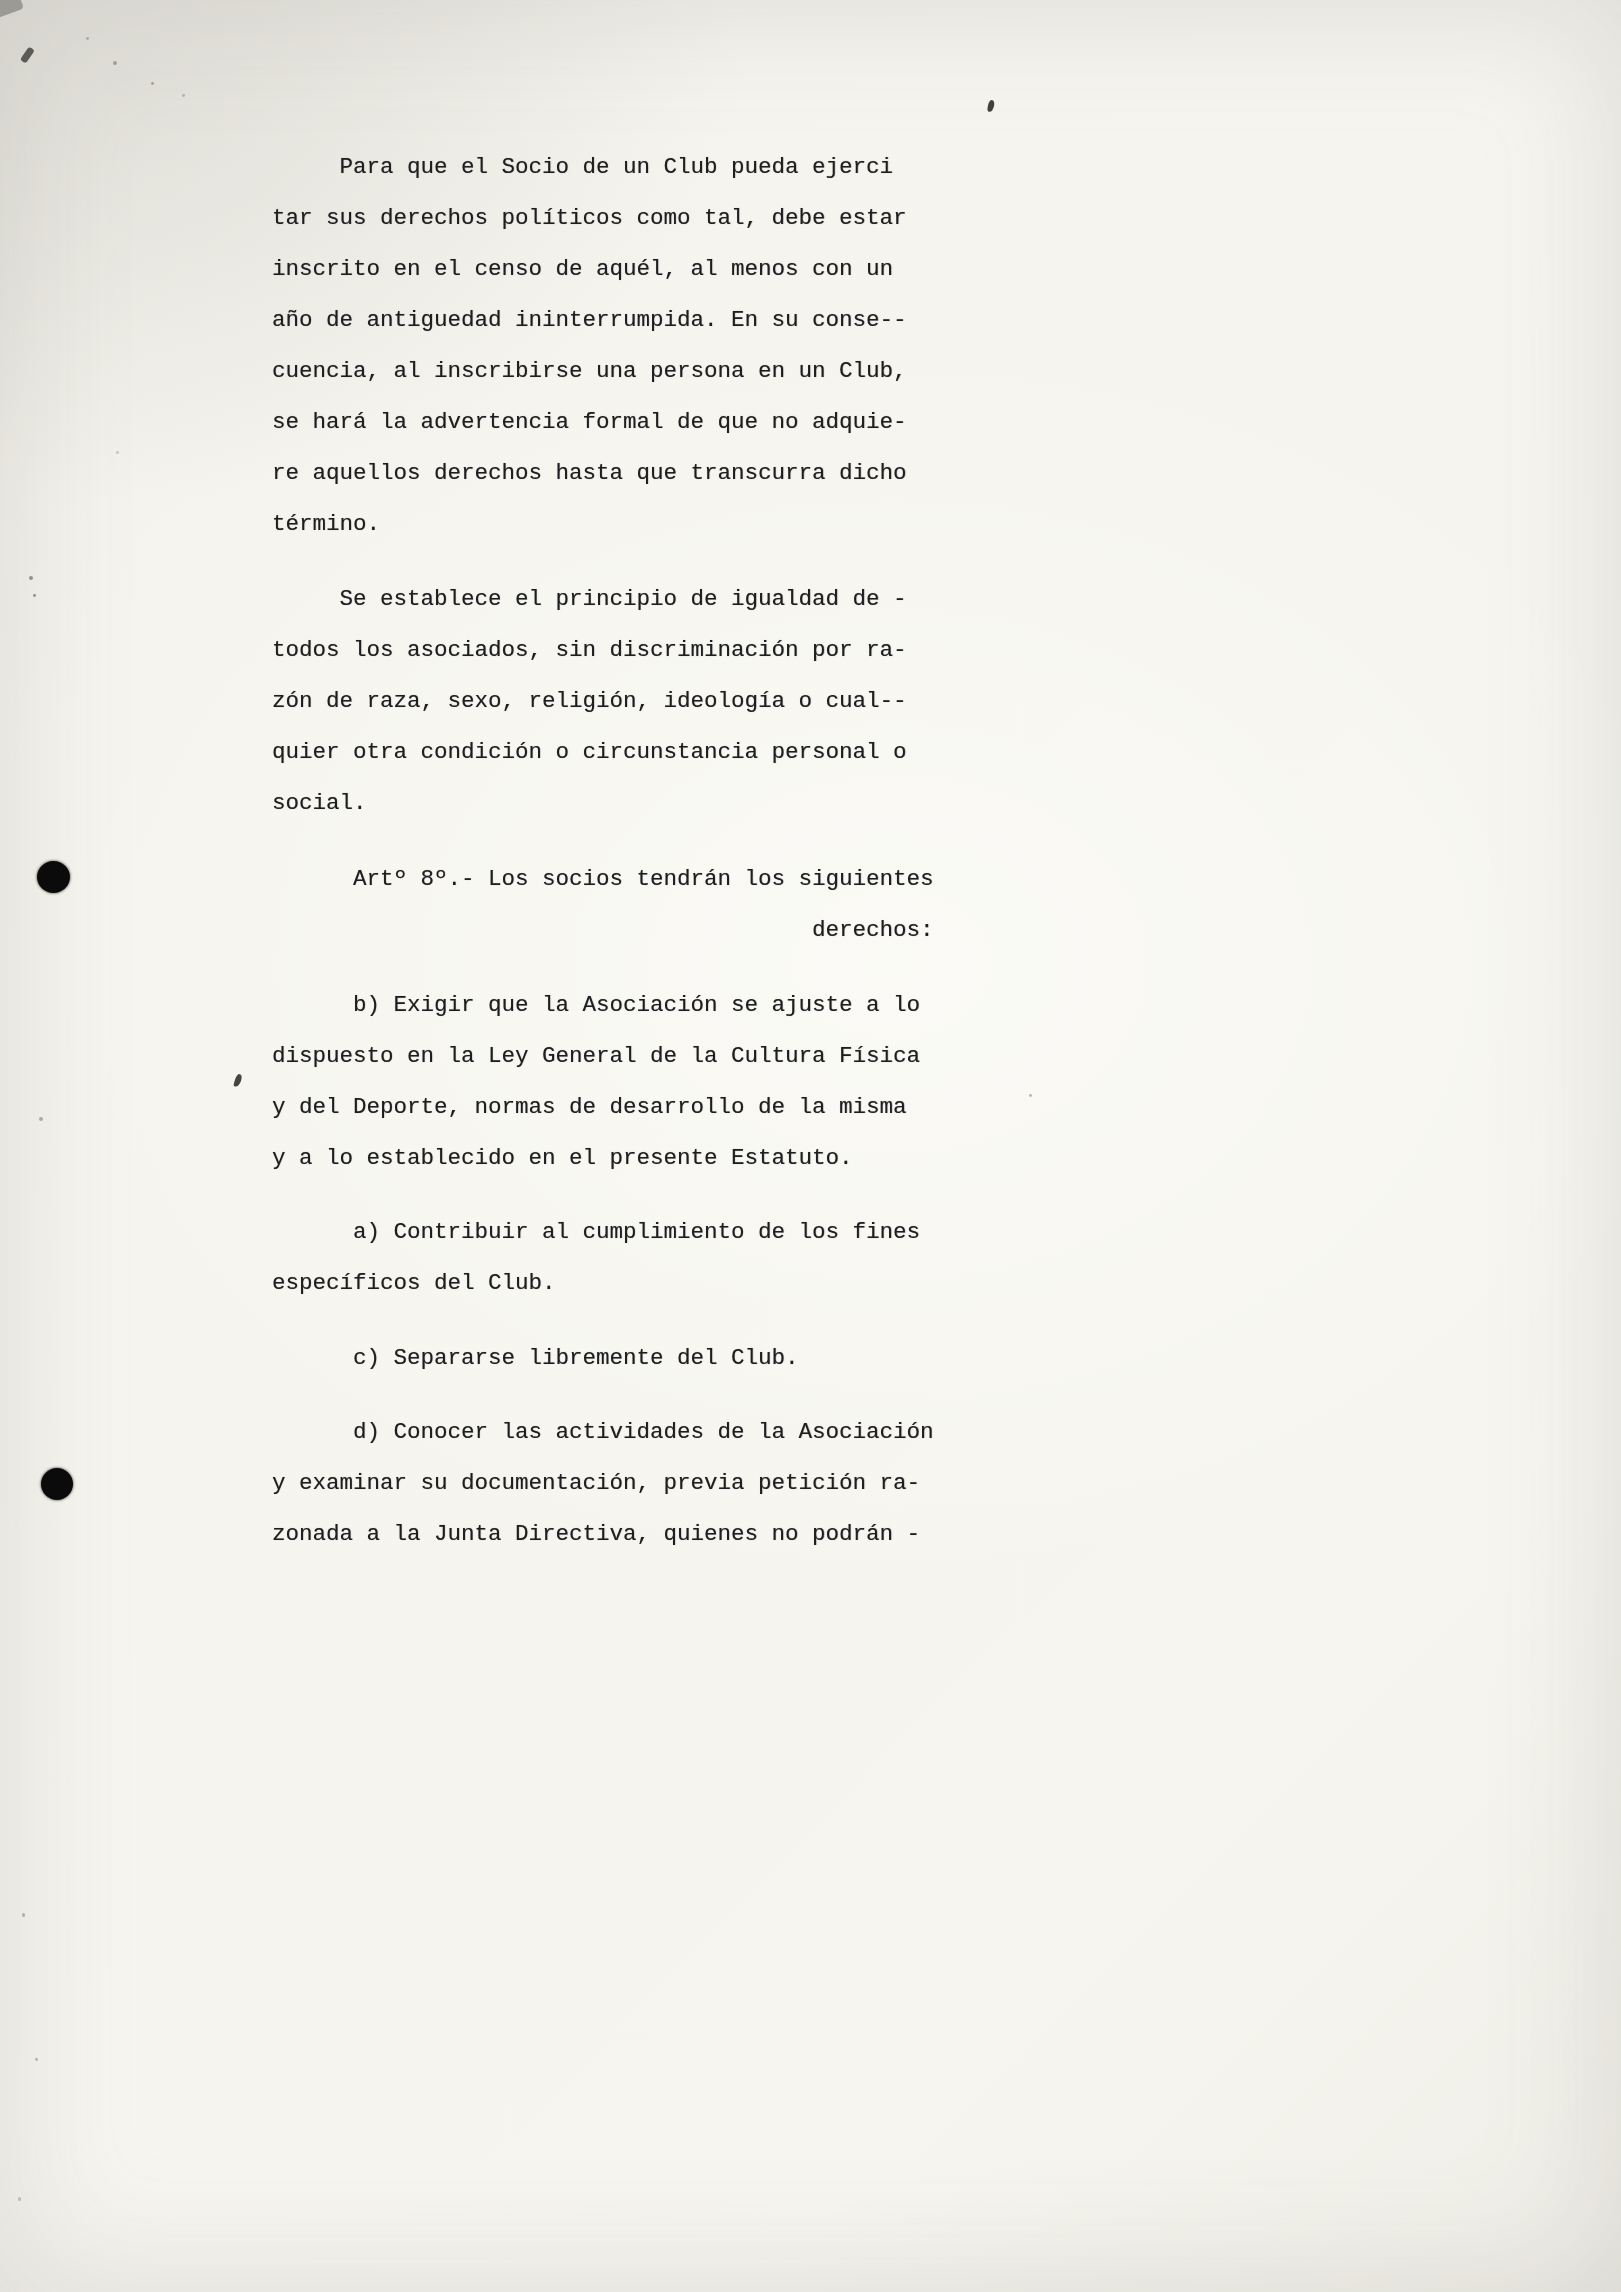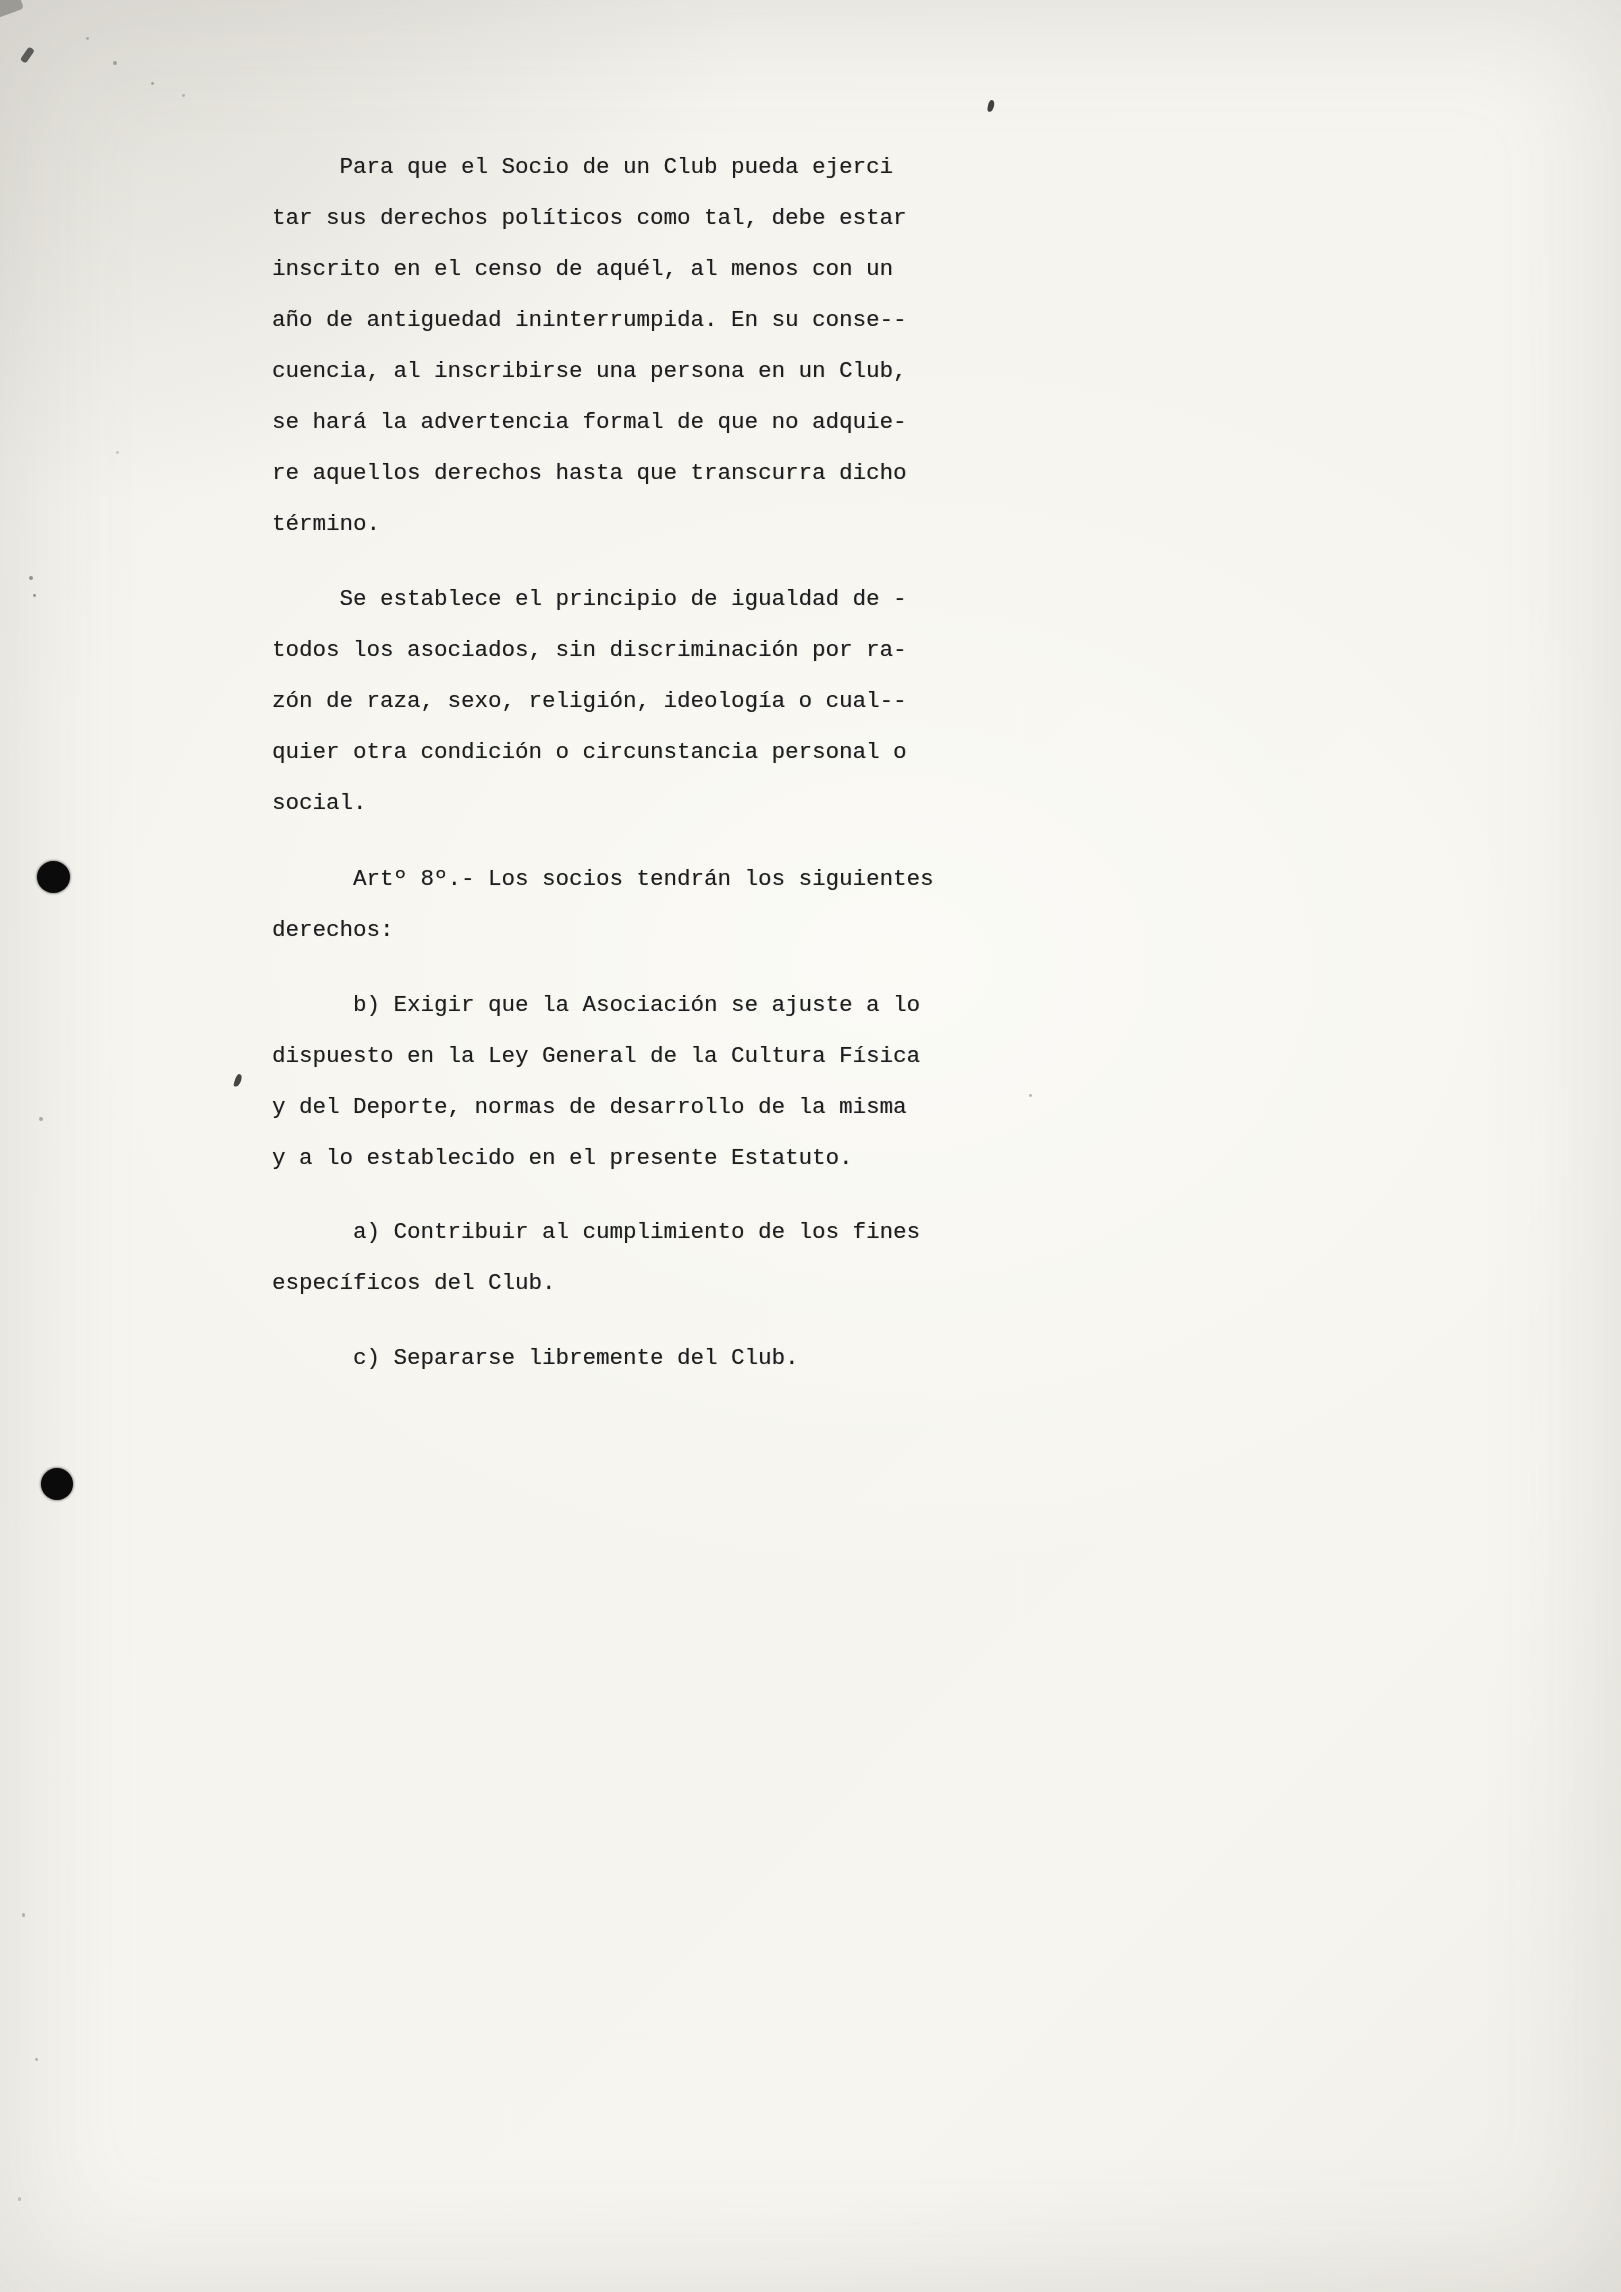--- a/index.html
+++ b/index.html
@@ -27,21 +27,21 @@
     top: 142px;
     font-size: 22.5px;
     line-height: 51px;
     color: #1e1e20;
     text-shadow: 0.3px 0.4px 0.8px rgba(25,25,25,0.45);
   }
   .text-block p {
     margin: 0 0 23.5px 0;
     white-space: pre;
   }
-  .text-block p.art-gap { margin-top: 25.5px; }
+  .text-block p.art-gap { margin-top: 25.5px; text-align: right; }
 
   .hole {
     position: absolute;
     background: #0b0b0b;
     border-radius: 50%;
     box-shadow: 0 0 2px 1px rgba(60,60,55,0.5);
   }
   .hole-1 { left: 37px; top: 861px; width: 33px; height: 32px; }
   .hole-2 { left: 41px; top: 1468px; width: 32px; height: 32px; }
 
@@ -110,14 +110,17 @@
 social.</p>
   <p class="art-gap">      Artº 8º.- Los socios tendrán los siguientes
 derechos:</p>
   <p>      b) Exigir que la Asociación se ajuste a lo
 dispuesto en la Ley General de la Cultura Física
 y del Deporte, normas de desarrollo de la misma
 y a lo establecido en el presente Estatuto.</p>
   <p>      a) Contribuir al cumplimiento de los fines
 específicos del Club.</p>
   <p>      c) Separarse libremente del Club.</p>
+  <p>      d) Conocer las actividades de la Asociación
+y examinar su documentación, previa petición ra-
+zonada a la Junta Directiva, quienes no podrán -</p>
 </div>
 
 
 </body></html>

